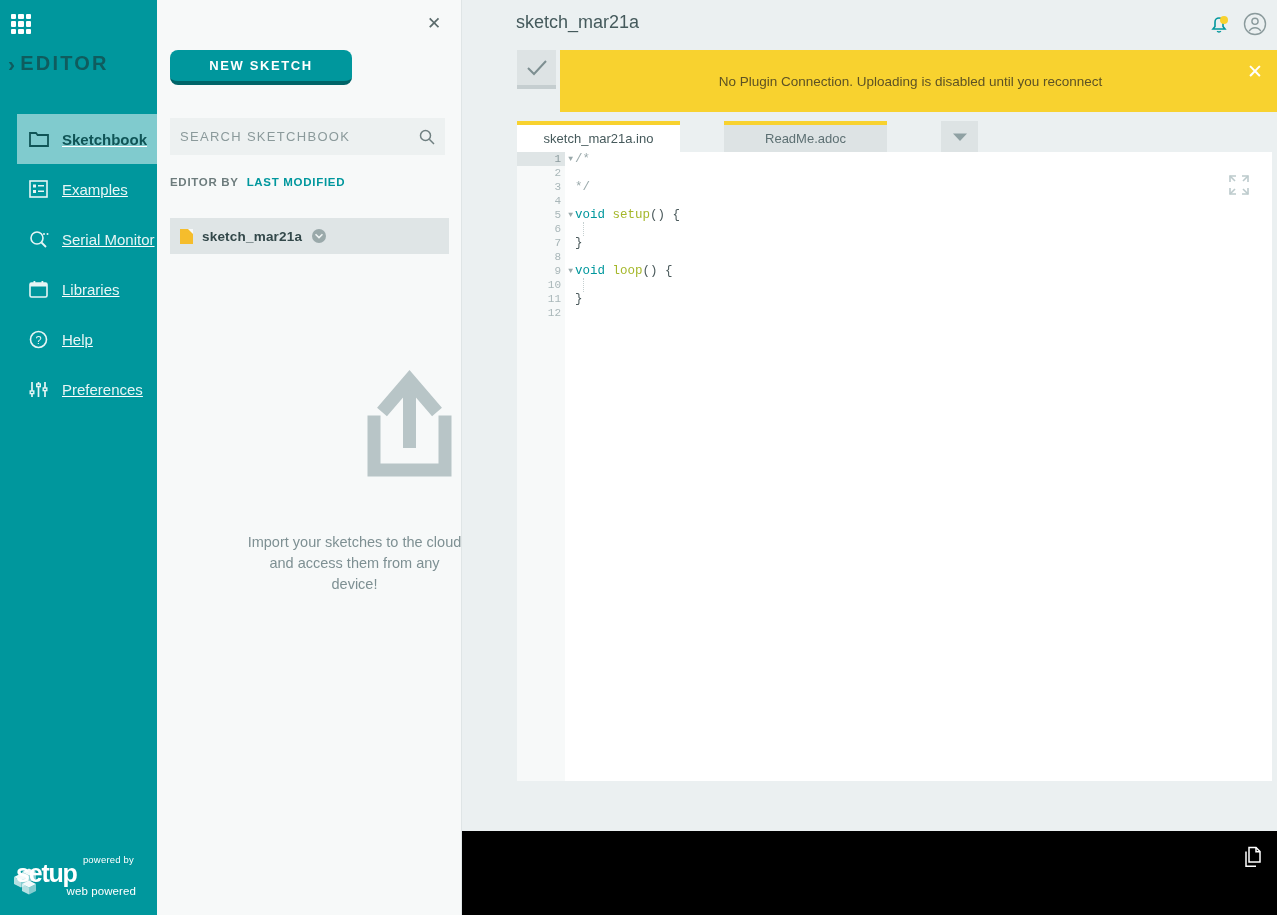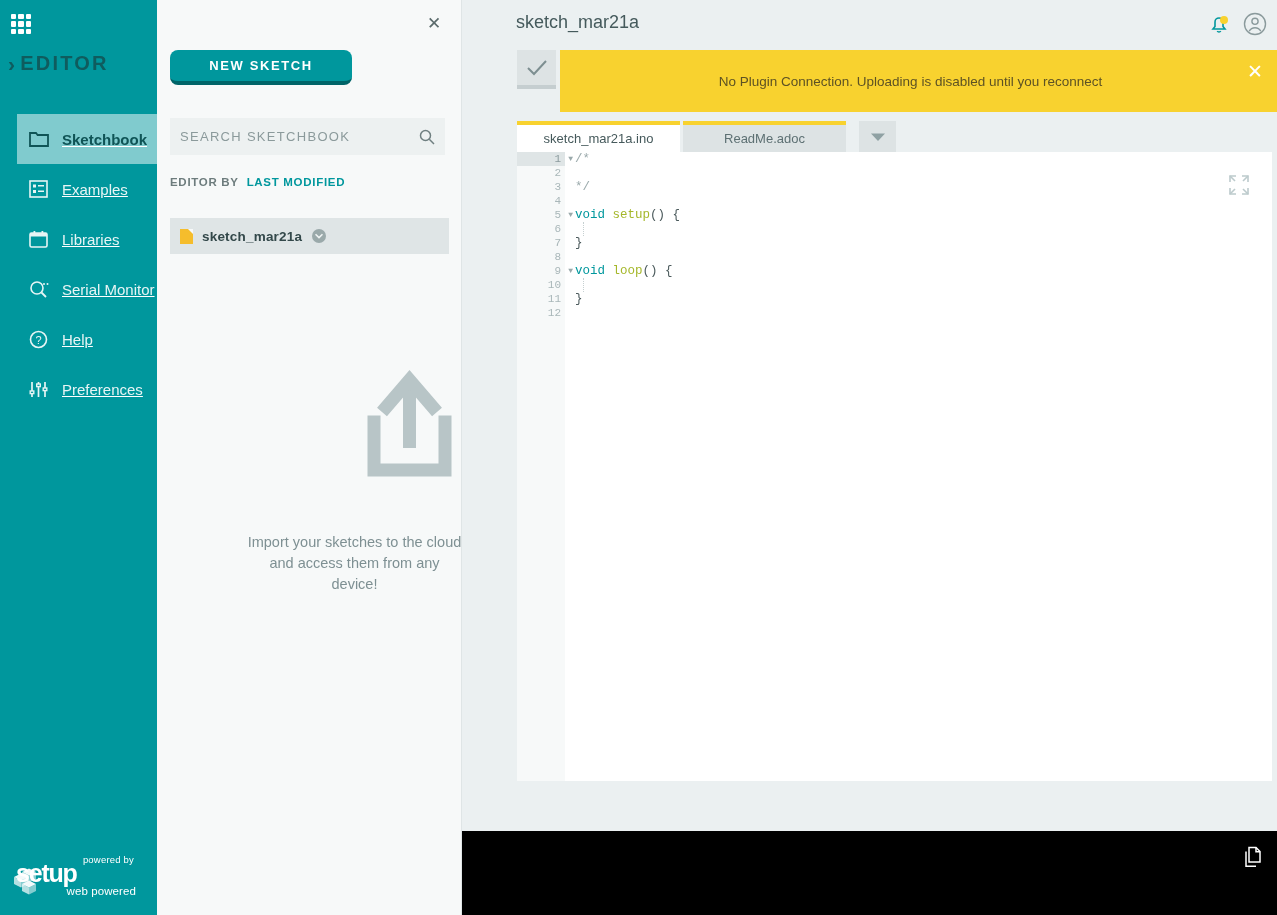--- a/index.html
+++ b/index.html
@@ -171,21 +171,21 @@
     font-size: 13.5px; color: #5d5224;
     padding-right: 16px;
   }
   .banner-close {
     position: absolute; right: 12px; top: 12px;
     width: 20px; height: 20px; color: #fff;
     font-size: 19px; line-height: 20px; text-align: center; cursor: pointer;
   }
 
   
-  .tabs { position: absolute; left: 55px; top: 121px; display: flex; align-items: flex-end; }
+  .tabs { position: absolute; left: 55px; top: 121px; display: flex; align-items: flex-end; gap: 41px; }
   .tab {
     height: 31px; min-width: 163px;
     border-top: 4px solid #f8d22f;
     display: flex; align-items: center; justify-content: center;
     font-size: 13px; cursor: pointer;
     margin-right: 3px;
   }
   .tab.active { background: #ffffff; color: #45595b; }
   .tab.inactive { background: #dde3e4; color: #5d7073; }
   .tab-dd {
@@ -280,40 +280,40 @@
               <rect x="9" y="5" width="6" height="1.5" fill="#e7f5f5"></rect>
               <rect x="4" y="10" width="3" height="3" fill="#e7f5f5"></rect>
               <rect x="9" y="10.5" width="6" height="1.5" fill="#e7f5f5"></rect>
             </svg>
         </span>
         <span class="lbl">Examples</span>
       </div>
 
       <div class="nav-item">
         <span class="ico">
+          <svg width="21" height="19" viewBox="0 0 21 19">
+              <circle cx="8" cy="8" r="6" fill="none" stroke="#e7f5f5" stroke-width="1.6"></circle>
+              <line x1="12.5" y1="12.5" x2="17" y2="17" stroke="#e7f5f5" stroke-width="1.8"></line>
+              <circle cx="15" cy="4" r="1" fill="#e7f5f5"></circle>
+              <circle cx="18.5" cy="4" r="1" fill="#e7f5f5"></circle>
+            </svg>
+        </span>
+        <span class="lbl">Serial Monitor</span>
+      </div>
+
+      <div class="nav-item">
+        <span class="ico">
           <svg width="19" height="19" viewBox="0 0 19 19">
               <rect x="1" y="3" width="17" height="14" rx="1.5" fill="none" stroke="#e7f5f5" stroke-width="1.6"></rect>
               <rect x="1" y="3" width="17" height="3.5" fill="#e7f5f5"></rect>
               <rect x="4.5" y="1" width="1.8" height="4" fill="#e7f5f5"></rect>
               <rect x="12.5" y="1" width="1.8" height="4" fill="#e7f5f5"></rect>
             </svg>
         </span>
         <span class="lbl">Libraries</span>
-      </div>
-
-      <div class="nav-item">
-        <span class="ico">
-          <svg width="21" height="19" viewBox="0 0 21 19">
-              <circle cx="8" cy="8" r="6" fill="none" stroke="#e7f5f5" stroke-width="1.6"></circle>
-              <line x1="12.5" y1="12.5" x2="17" y2="17" stroke="#e7f5f5" stroke-width="1.8"></line>
-              <circle cx="15" cy="4" r="1" fill="#e7f5f5"></circle>
-              <circle cx="18.5" cy="4" r="1" fill="#e7f5f5"></circle>
-            </svg>
-        </span>
-        <span class="lbl">Serial Monitor</span>
       </div>
 
       <div class="nav-item">
         <span class="ico">
           <svg width="19" height="19" viewBox="0 0 19 19">
               <circle cx="9.5" cy="9.5" r="8" fill="none" stroke="#e7f5f5" stroke-width="1.6"></circle>
               <text x="9.5" y="14" font-size="11" fill="#e7f5f5" text-anchor="middle" font-family="Liberation Sans">?</text>
             </svg>
         </span>
         <span class="lbl">Help</span>

